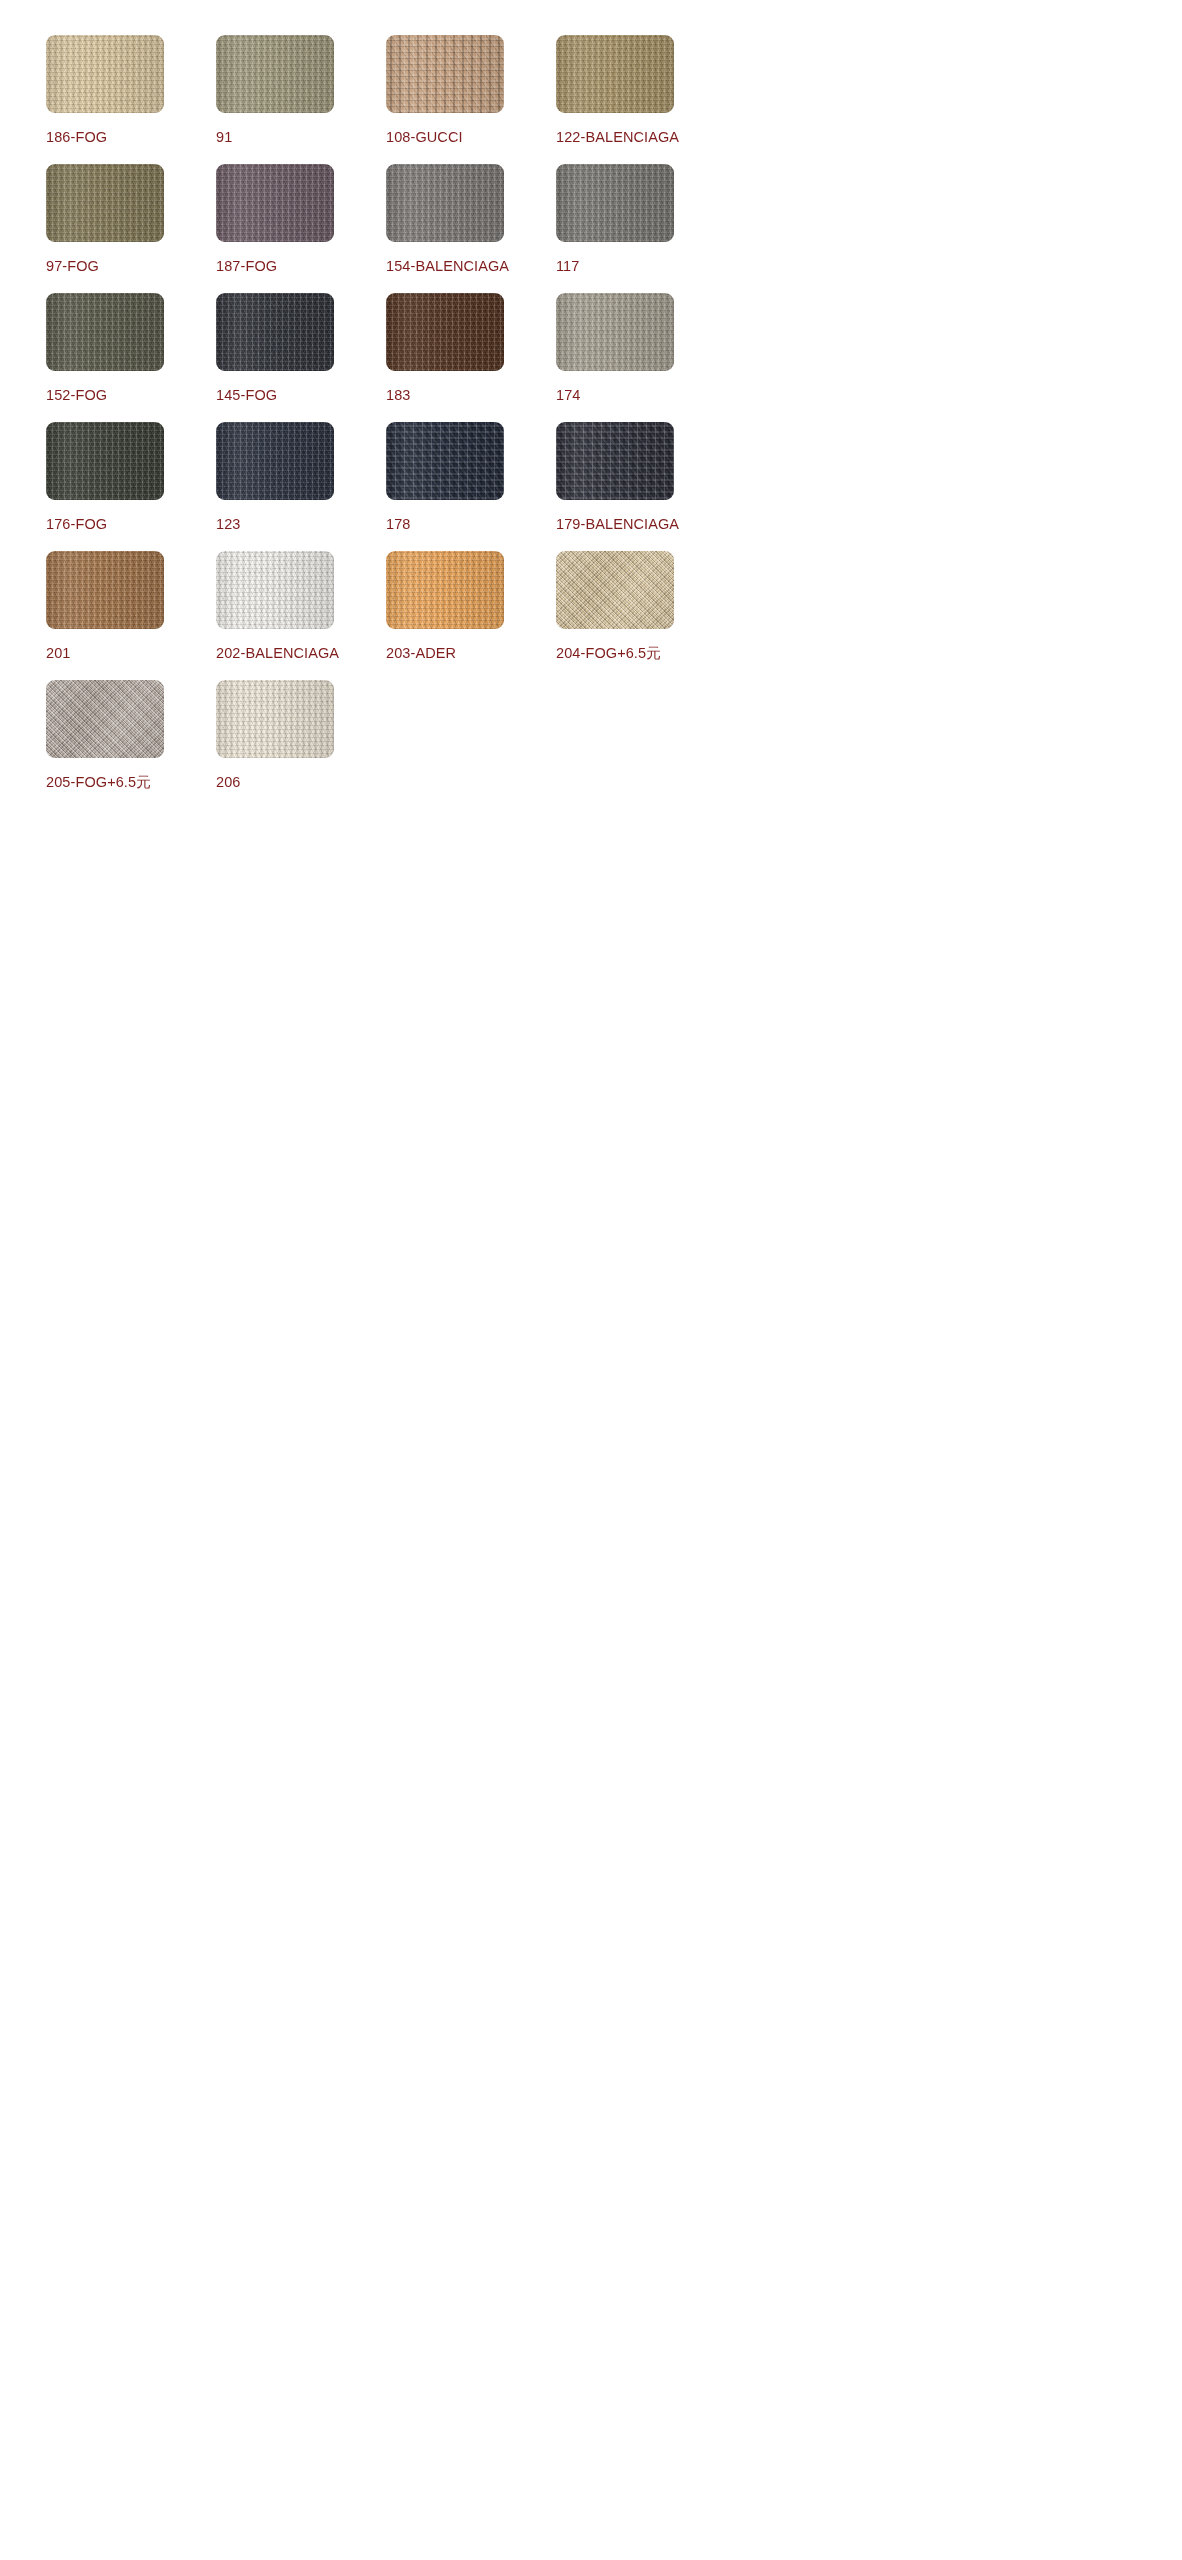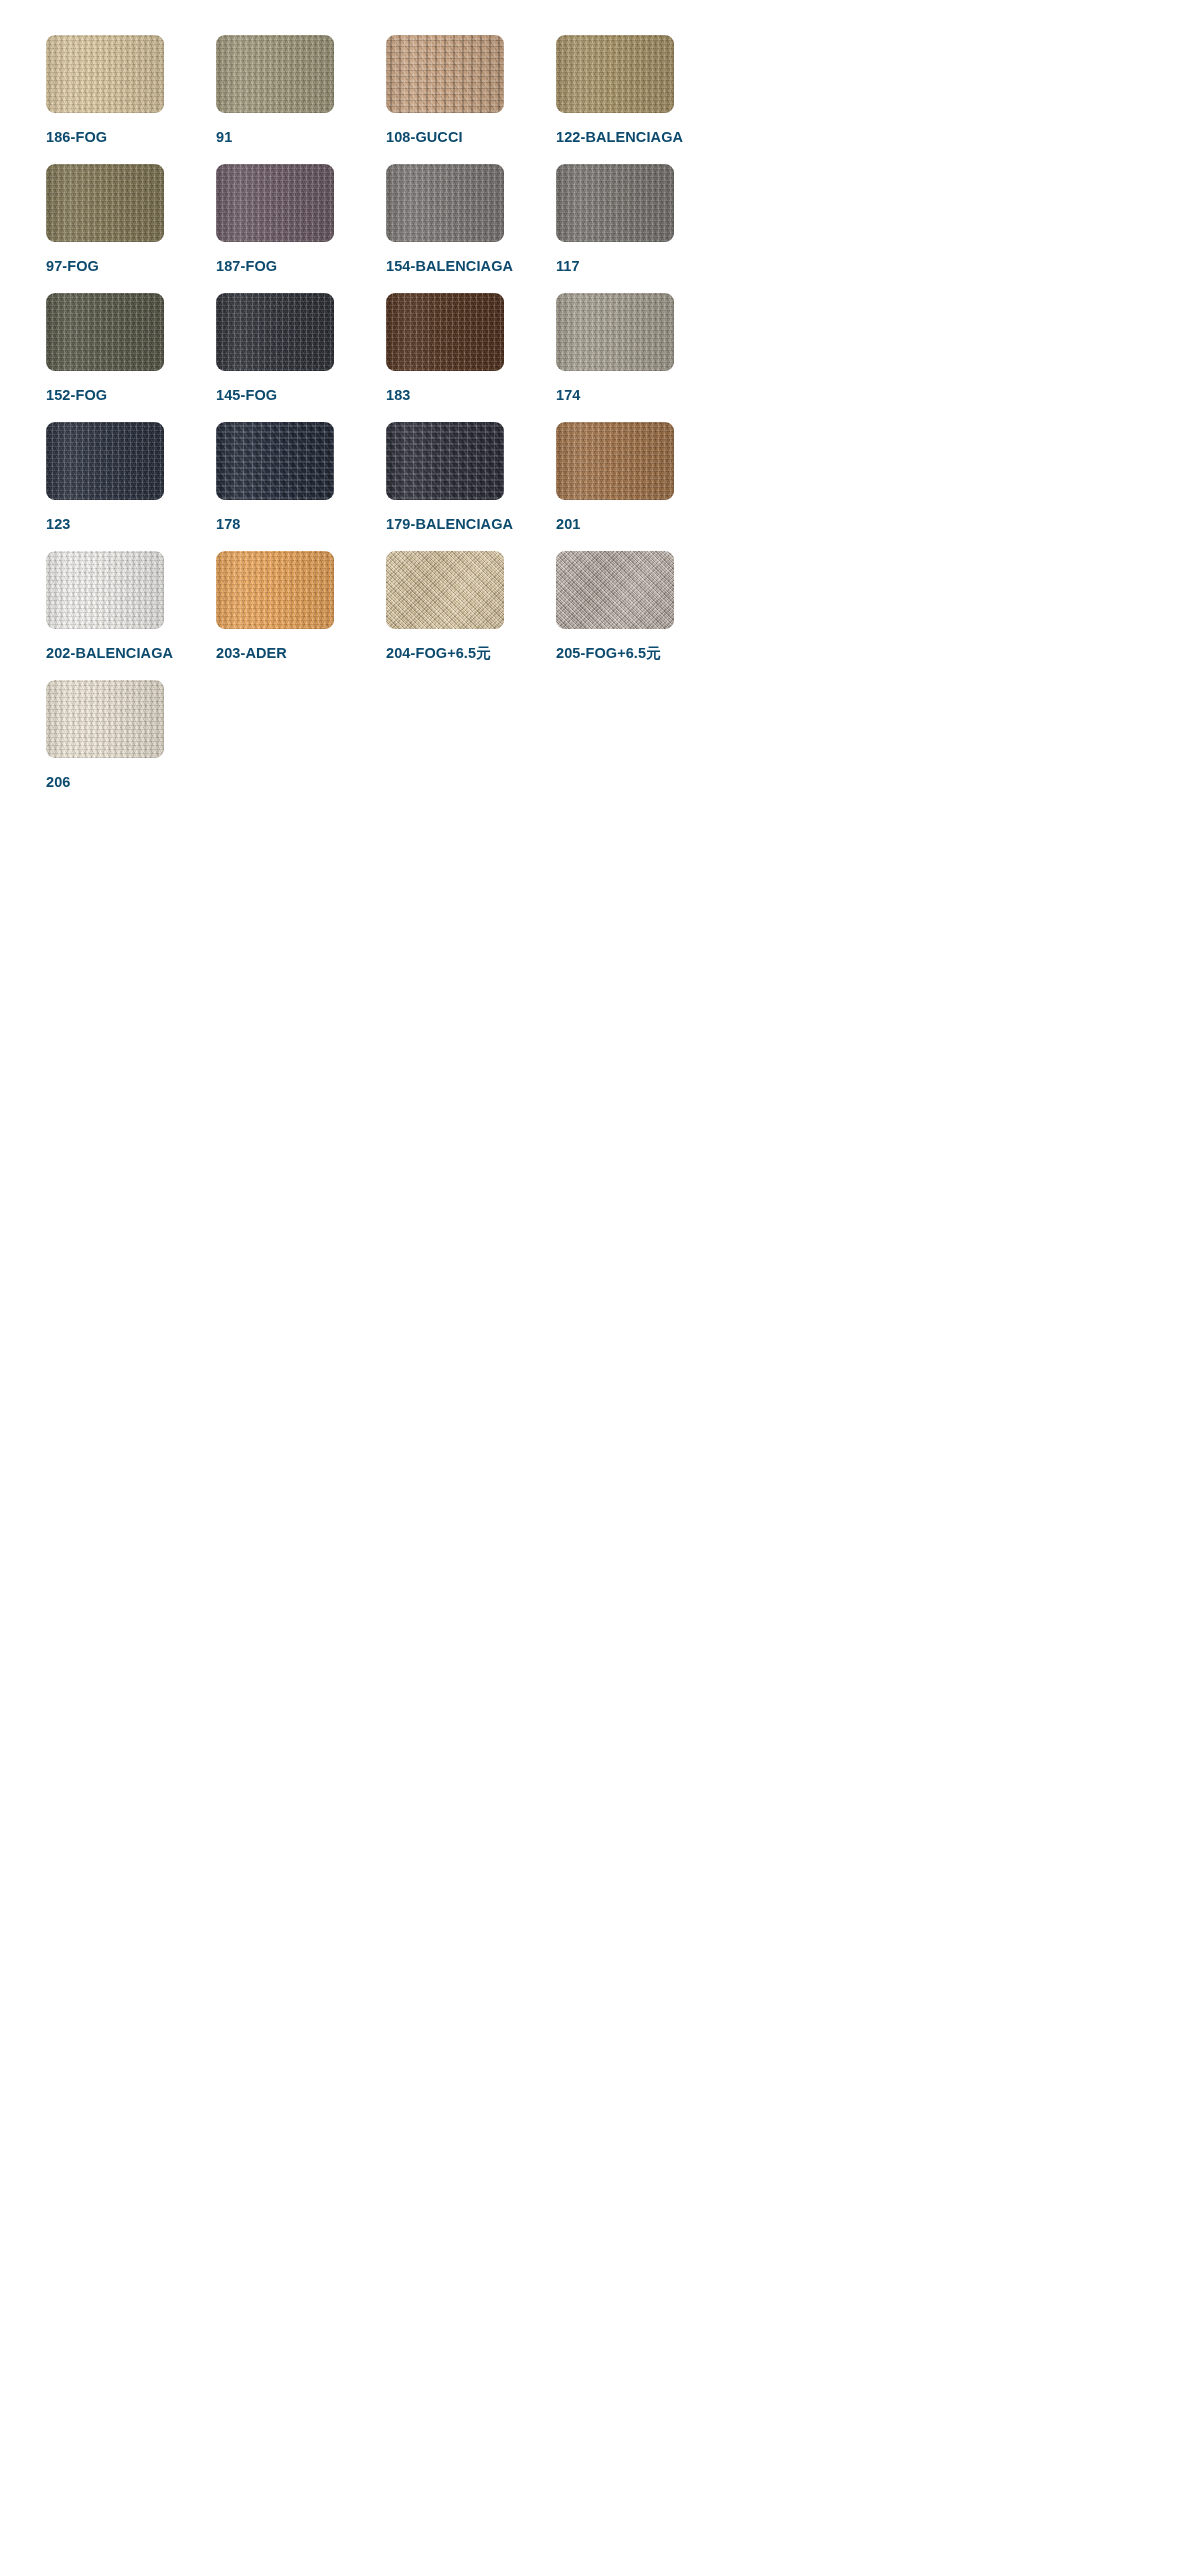--- a/index.html
+++ b/index.html
@@ -175,24 +175,24 @@
         rgba(255,255,255,0.09) 3px,
         rgba(0,0,0,0.00) 3px,
         rgba(0,0,0,0.00) 6px
       );
   }
 
   .swatch-label {
     margin-top: 16px;
     font-size: 14.5px;
     line-height: 17px;
-    color: #0c4a6e;
+    color: #7f1d1d;
     letter-spacing: 0.1px;
     white-space: nowrap;
-    font-weight: 700;
+    font-weight: 400;
   }
 </style>
 </head>
 <body>
 
 <main id="swatch-grid">
     <div class="swatch-card">
       <div class="swatch-chip" style="background-color: rgb(223, 203, 163);">
         <div class="knit"></div>
         <div class="sheen"></div>
@@ -270,20 +270,27 @@
       <div class="swatch-label">183</div>
     </div>
     <div class="swatch-card">
       <div class="swatch-chip" style="background-color: rgb(168, 162, 147);">
         <div class="knit"></div>
         <div class="sheen"></div>
       </div>
       <div class="swatch-label">174</div>
     </div>
     <div class="swatch-card">
+      <div class="swatch-chip" style="background-color: rgb(59, 64, 54);">
+        <div class="knit"></div>
+        <div class="sheen"></div>
+      </div>
+      <div class="swatch-label">176-FOG</div>
+    </div>
+    <div class="swatch-card">
       <div class="swatch-chip" style="background-color: rgb(43, 49, 64);">
         <div class="knit"></div>
         <div class="sheen"></div>
       </div>
       <div class="swatch-label">123</div>
     </div>
     <div class="swatch-card">
       <div class="swatch-chip coarse" style="background-color: rgb(36, 43, 58);">
         <div class="knit"></div>
         <div class="sheen"></div>

